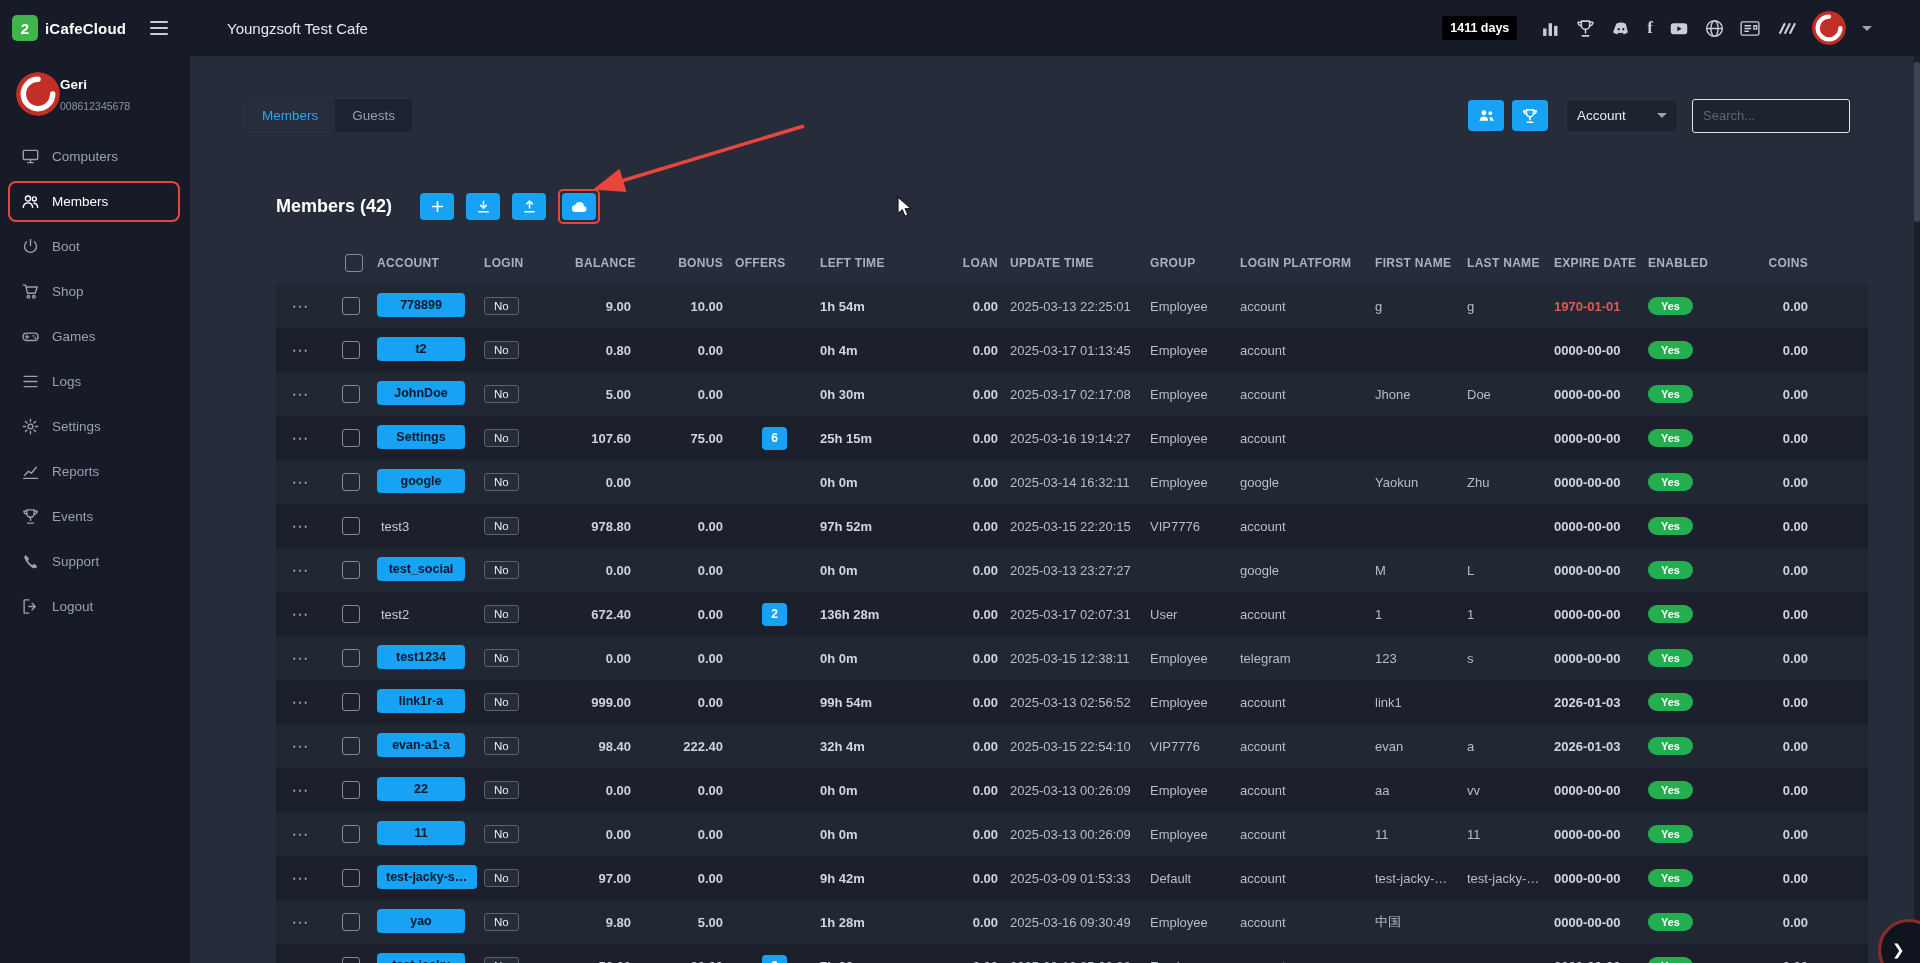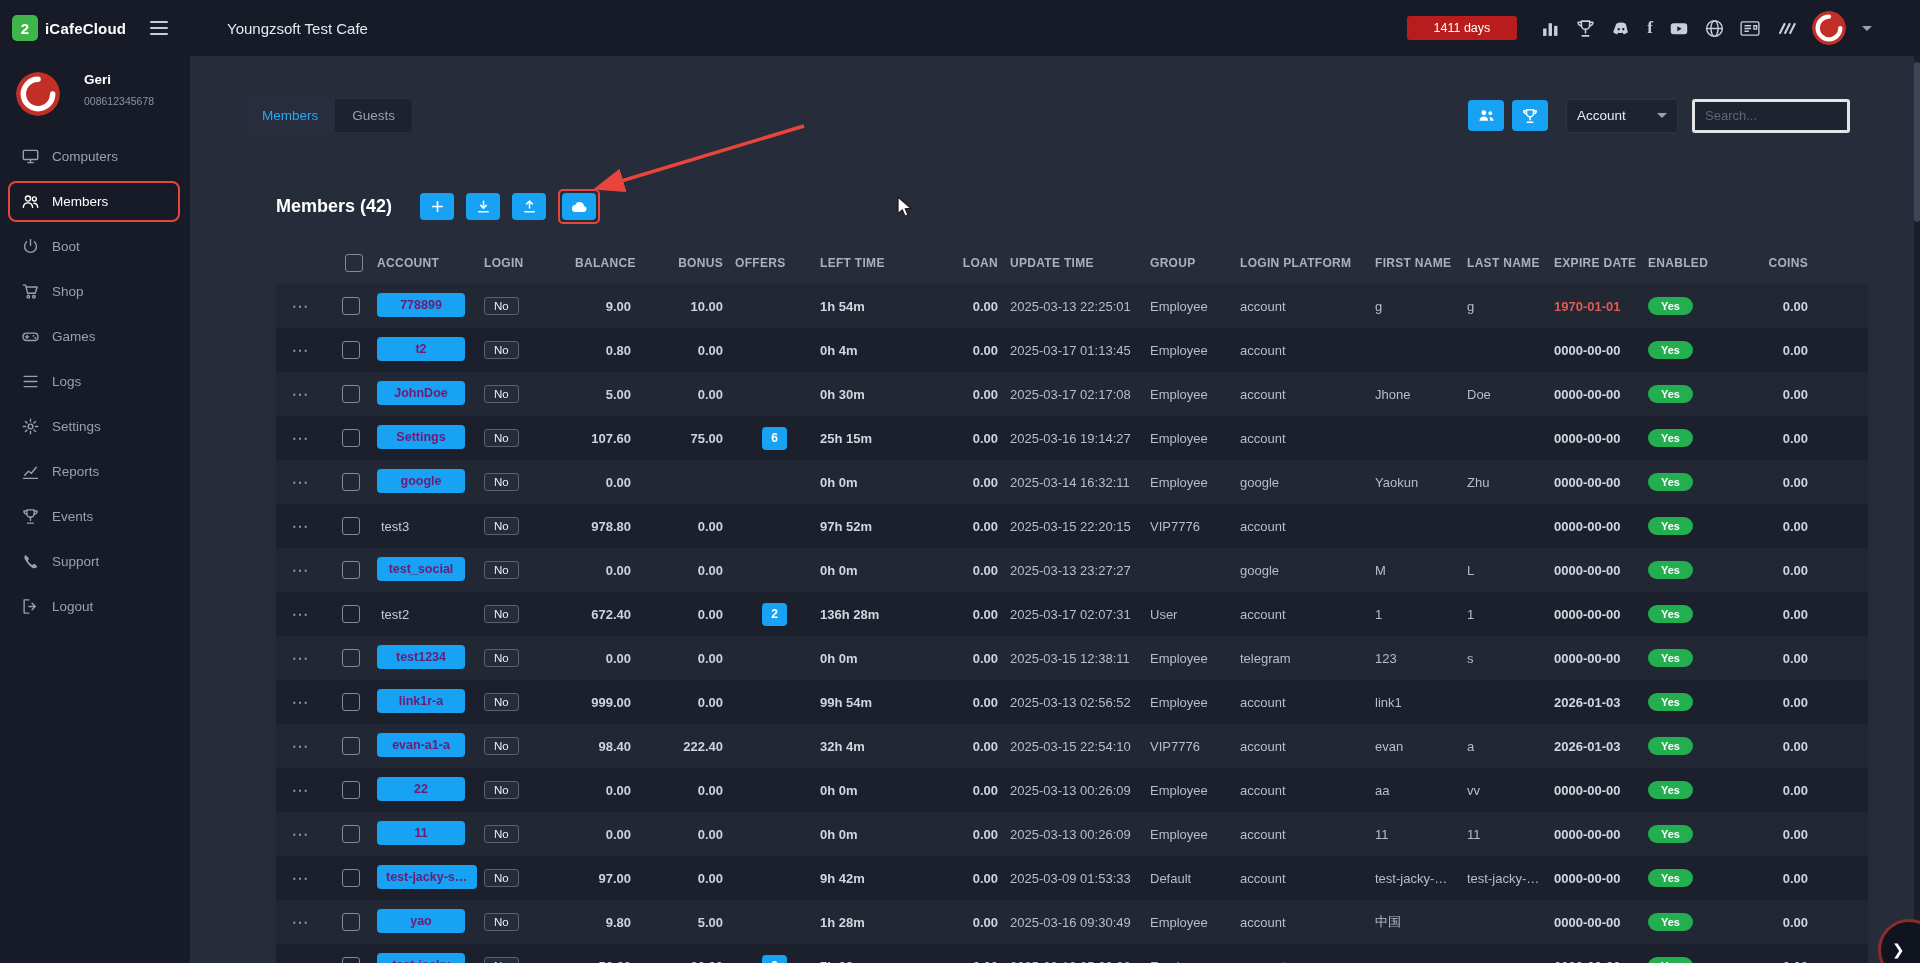--- a/index.html
+++ b/index.html
@@ -12,32 +12,32 @@
   .header-left{width:190px;display:flex;align-items:center;justify-content:space-between;
     padding:0 18px 0 12px;flex:0 0 auto}
   .brand{display:flex;align-items:center;gap:7px;cursor:pointer}
   .brand-mark{width:26px;height:26px;border-radius:5px;background:#3fb54a;color:#fff;
     font-weight:bold;font-size:15px;display:flex;align-items:center;justify-content:center}
   .brand-text{color:#fff;font-weight:bold;font-size:15px;letter-spacing:.2px}
   .hamburger{background:none;border:none;cursor:pointer;display:flex;flex-direction:column;gap:4px;padding:4px}
   .hamburger span{display:block;width:18px;height:2px;background:#c7ccd7;border-radius:1px}
   .cafe-name{margin-left:37px;color:#e6e9ef;font-size:15px}
   .header-right{margin-left:auto;margin-right:48px;display:flex;align-items:center;gap:16px}
-  .days-badge{background:#b91c1c;color:#fff;font-size:12.5px;font-weight:normal;
-    padding:5px 27px;border-radius:3px;cursor:pointer;margin-right:8px}
+  .days-badge{background:#000000;color:#fff;font-size:12.5px;font-weight:bold;
+    padding:5px 8px;border-radius:3px;cursor:pointer;margin-right:8px}
   .hicon{background:none;border:none;cursor:pointer;color:#c9ced9;display:flex;align-items:center}
   .hicon svg{display:block}
   .fb-letter{font-size:17px;font-weight:bold;color:#c9ced9;font-family:"Liberation Serif",serif}
   .avatar-mark{width:34px;height:34px;border-radius:50%;overflow:hidden;cursor:pointer;display:block}
   .caret-down{width:0;height:0;border-left:5px solid transparent;border-right:5px solid transparent;
     border-top:5px solid #9aa2b4;cursor:pointer}
 
   
   .sidebar{position:fixed;top:56px;left:0;width:190px;height:907px;background:#171b27;z-index:10}
-  .user-block{display:flex;gap:24px;padding:16px 14px 14px 16px}
+  .user-block{display:flex;align-items:center;gap:0;padding:16px 14px 14px 16px}
   .user-avatar{width:44px;height:44px;border-radius:50%;overflow:hidden;cursor:pointer;flex:0 0 auto}
   .user-name{color:#fff;font-size:13.5px;font-weight:bold}
   .user-phone{color:#8b93a6;font-size:10.5px;margin-top:8px}
   .nav{margin-top:4px}
   .nav-item{position:relative;height:45px;display:flex;align-items:center;gap:13px;
     padding-left:22px;color:#98a0b2;font-size:13.5px;cursor:pointer}
   .nav-item svg{flex:0 0 auto}
   .nav-item.active{color:#fff}
   .nav-item.annotated::after{content:"";position:absolute;top:2px;bottom:2px;left:8px;right:10px;
     border:2px solid #e8453c;border-radius:8px;pointer-events:none}
@@ -50,21 +50,21 @@
   .tabs{display:inline-flex;background:#1d2230;border:1px solid #2a3040;border-radius:4px;overflow:hidden}
   .tab{padding:9px 17px;font-size:13.5px;color:#98a0b1;cursor:pointer}
   .tab.active{color:#27a6f5;background:#272d3c}
   .toolbar-right{display:flex;align-items:center}
   .blue-btn{width:36px;height:31px;border:none;border-radius:4px;background:#17a2f3;color:#fff;
     display:flex;align-items:center;justify-content:center;cursor:pointer}
   .blue-btn + .blue-btn{margin-left:8px}
   .select-wrap{margin-left:18px;position:relative;width:112px;height:34px;background:#1e2330;
     border:1px solid #2c3344;border-radius:3px;display:flex;align-items:center;
     padding:0 10px;color:#e8eaf0;font-size:13.5px;cursor:pointer;justify-content:space-between}
-  .search-input{margin-left:14px;width:158px;height:34px;background:#1e2330;border:3px solid #e5e5e5;
+  .search-input{margin-left:14px;width:158px;height:34px;background:#1e2330;border:1px solid #e5e5e5;
     border-radius:3px;color:#dfe3ea;font-size:13px;padding:0 10px;outline:none;
     font-family:"Liberation Sans",sans-serif}
   .search-input::placeholder{color:#5f6678}
 
   .members-bar{display:flex;align-items:center;gap:12px;margin:56px 0 0 86px}
   .members-title{color:#fff;font-size:18px;font-weight:bold;margin-right:16px}
   .action-btn{width:34px;height:27px;border:none;border-radius:4px;background:#17a2f3;color:#fff;
     display:flex;align-items:center;justify-content:center;cursor:pointer}
   .red-wrap{display:inline-flex;border:2px solid #e8453c;border-radius:5px;padding:2px}
 
@@ -81,21 +81,21 @@
   .trow.odd{background:#222734}
   .trow.even{background:#1b202c}
   .cell{font-size:13px;color:#b7bdcb;overflow:hidden;text-overflow:ellipsis;white-space:nowrap;padding-right:6px}
   .cell.num{text-align:right;padding-right:12px;font-weight:bold;color:#ced3dd}
   .cell.center{display:flex;justify-content:center}
   .cell.strong{font-weight:bold;color:#d2d6df}
   .cell.red{color:#e25a52;font-weight:bold}
   .checkbox{display:inline-block;width:18px;height:18px;border:1.6px solid #828a9c;border-radius:3px;cursor:pointer}
   .dots{color:#9aa2b2;font-size:17px;letter-spacing:1px;cursor:pointer;line-height:1}
   .pill{display:inline-block;min-width:88px;max-width:100px;padding:5px 9px;background:#17a2f3;
-    border-radius:4px;color:#701a75;font-size:12.5px;font-weight:bold;text-align:center;cursor:pointer;
+    border-radius:4px;color:#0f172a;font-size:12.5px;font-weight:bold;text-align:center;cursor:pointer;
     overflow:hidden;text-overflow:ellipsis;white-space:nowrap}
   .acct-plain{font-size:13px;color:#c6cbd6;padding-left:4px}
   .no-badge{display:inline-block;padding:2px 9px;border-radius:3px;border:1px solid #5b6273;
     background:#272c39;color:#eceef3;font-size:11.5px}
   .offer-badge{display:inline-flex;width:25px;height:23px;align-items:center;justify-content:center;
     background:#17a2f3;border-radius:4px;color:#fff;font-size:12px;font-weight:bold;cursor:pointer}
   .yes-badge{display:inline-block;padding:3px 13px;border-radius:10px;background:#23af4f;
     color:#fff;font-size:11px;font-weight:bold}
 
   

